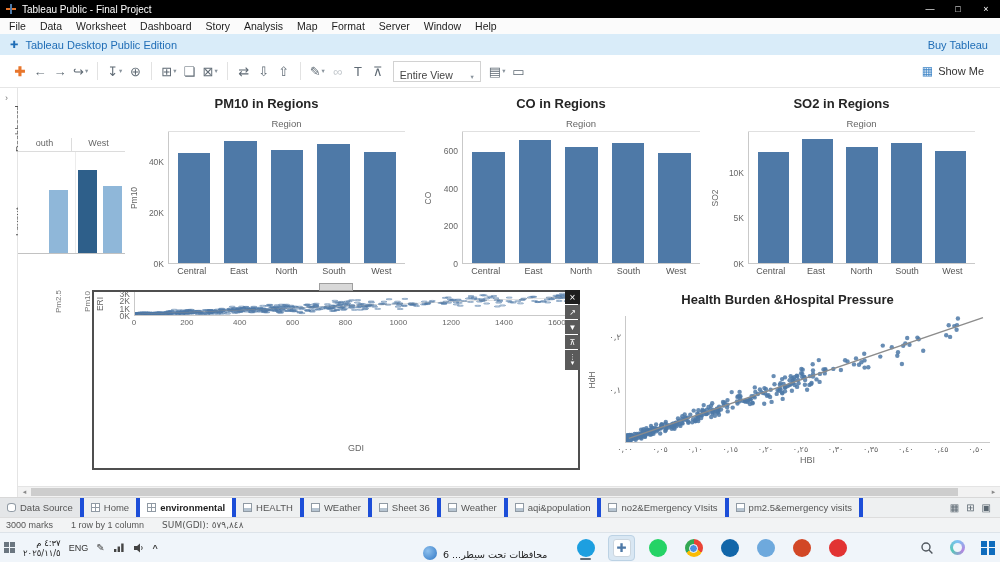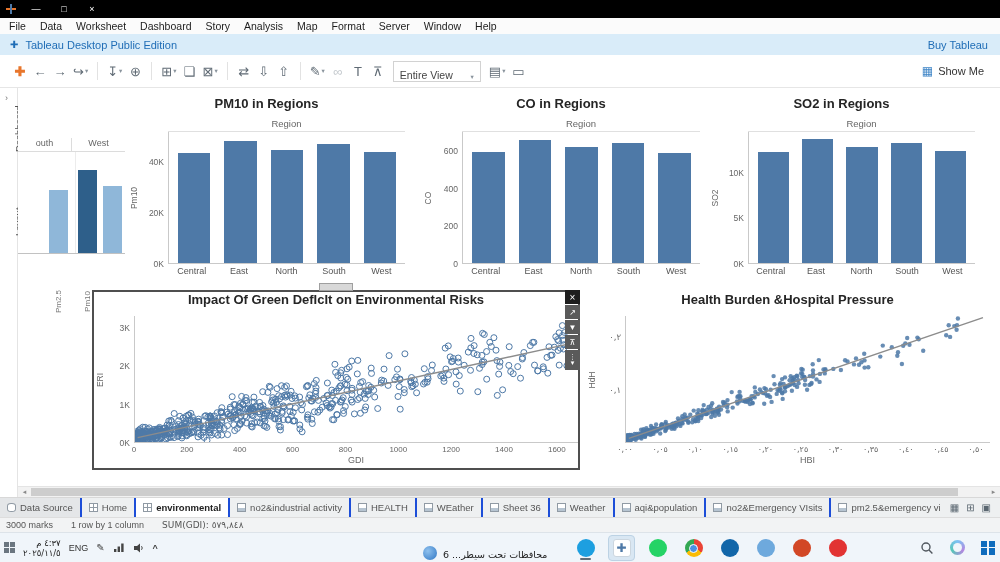--- a/index.html
+++ b/index.html
@@ -101,21 +101,21 @@
 
   
   .hscroll{position:absolute;left:0;bottom:0;width:100%;height:11px;background:#f2f2f2;border-top:1px solid #e4e4e4;display:flex;align-items:stretch;}
   .hs-arrow{width:13px;text-align:center;font-size:7px;color:#8a8a8a;line-height:10px;}
   .hs-track{flex:1;position:relative;}
   .hs-thumb{position:absolute;left:0;top:1px;bottom:1px;width:97%;background:#cdcdcd;}
 
   
   .tabbar{height:20px;background:#eef0f1;border-top:1px solid #d8d8d8;display:flex;font-size:9.5px;color:#555;flex:none;}
   .tabs-scroll{flex:1;display:flex;overflow:hidden;}
-  .sheet-tab{display:flex;align-items:center;gap:4px;padding:0 7px;border-right:2px solid #1d4ed8;white-space:nowrap;flex:none;}
+  .sheet-tab{display:flex;align-items:center;gap:4px;padding:0 7px;border-right:4px solid #1d4ed8;white-space:nowrap;flex:none;}
   .sheet-tab.ds{background:#e4e6e8;}
   .sheet-tab.active{background:#fff;color:#222;font-weight:bold;}
   .tab-ic{width:9px;height:9px;flex:none;border:1px solid #909aa4;background:#fff;}
   .tab-ic.dashboard{background:linear-gradient(#909aa4,#909aa4) 50% 0/1px 100% no-repeat,linear-gradient(#909aa4,#909aa4) 0 50%/100% 1px no-repeat,#fff;}
   .tab-ic.datasource{border-radius:4px/3px;}
   .tab-ic.worksheet{background:linear-gradient(to top,#b6c4d1 45%,#fff 45%);}
   .tab-actions{margin-left:auto;display:flex;align-items:center;gap:7px;padding:0 9px;color:#5a6670;font-size:10px;flex:none;background:#eef0f1;}
 
   
   .statusbar{height:15px;background:#f2f3f4;border-top:1px solid #ddd;display:flex;align-items:center;font-size:9px;color:#555;gap:18px;padding:0 6px;flex:none;}
@@ -149,20 +149,21 @@
 </head>
 <body>
 
 <div class="app">
 
   <div class="titlebar">
     <span class="tb-logo">
         <i class="h"></i>
         <i class="v"></i>
       </span>
+    <span class="tb-title">Tableau Public - Final Project</span>
     <span class="win-controls">
       <span class="win-btn">—</span>
       <span class="win-btn">□</span>
       <span class="win-btn">×</span>
     </span>
   </div>
 
   <div class="menubar" id="menubar">
       <span class="menu-item">File</span>
       <span class="menu-item">Data</span>
@@ -419,21 +420,20 @@
         <div class="ctrls" id="ctrls">
           <span class="ctrl close">×</span>
           <span class="ctrl">↗</span>
             <span class="ctrl">▼</span>
             <span class="ctrl">⊼</span>
             <span class="ctrl grip">
             <span>⋮</span>
             <span>▾</span>
           </span>
         </div>
-      <div class="chart-title">Impact Of Green DefIcIt on Environmental Risks</div>
           <div class="sc-body">
             <div class="ylab">
               <span>ERI</span>
             </div>
             <div class="yticks">
               <span class="ytick" style="bottom: 0%;">0K</span>
               <span class="ytick" style="bottom: 30.303%;">1K</span>
               <span class="ytick" style="bottom: 60.6061%;">2K</span>
               <span class="ytick" style="bottom: 90.9091%;">3K</span>
             </div>
@@ -1538,24 +1538,20 @@
         <div class="sheet-tab">
           <span class="tab-ic dashboard"></span>
           <span class="tab-label">Home</span>
         </div>
         <div class="sheet-tab active">
           <span class="tab-ic dashboard"></span>
           <span class="tab-label">environmental</span>
         </div>
         <div class="sheet-tab">
           <span class="tab-ic worksheet"></span>
-          <span class="tab-label">no2&amp;industrial activity</span>
-        </div>
-        <div class="sheet-tab">
-          <span class="tab-ic worksheet"></span>
           <span class="tab-label">HEALTH</span>
         </div>
         <div class="sheet-tab">
           <span class="tab-ic worksheet"></span>
           <span class="tab-label">WEather</span>
         </div>
         <div class="sheet-tab">
           <span class="tab-ic worksheet"></span>
           <span class="tab-label">Sheet 36</span>
         </div>

